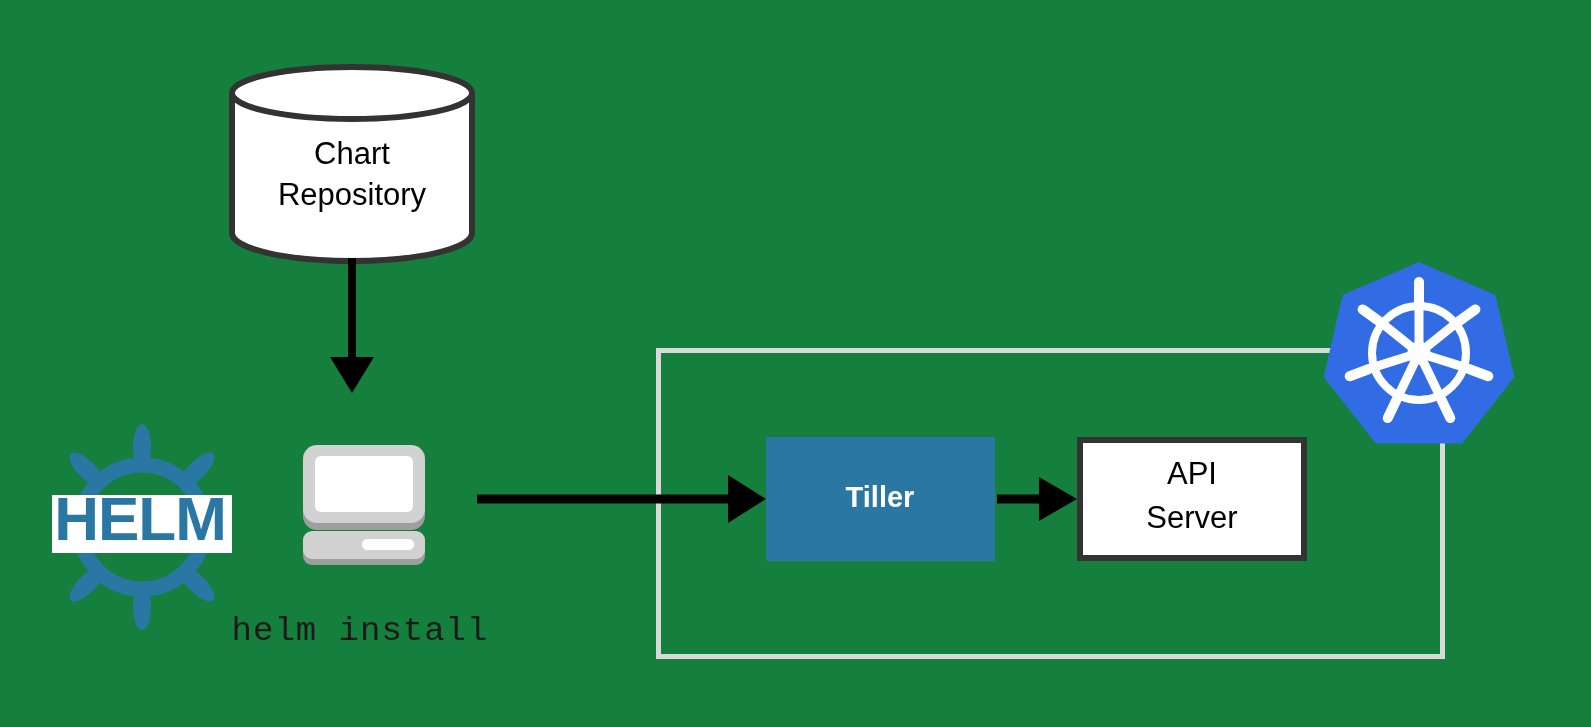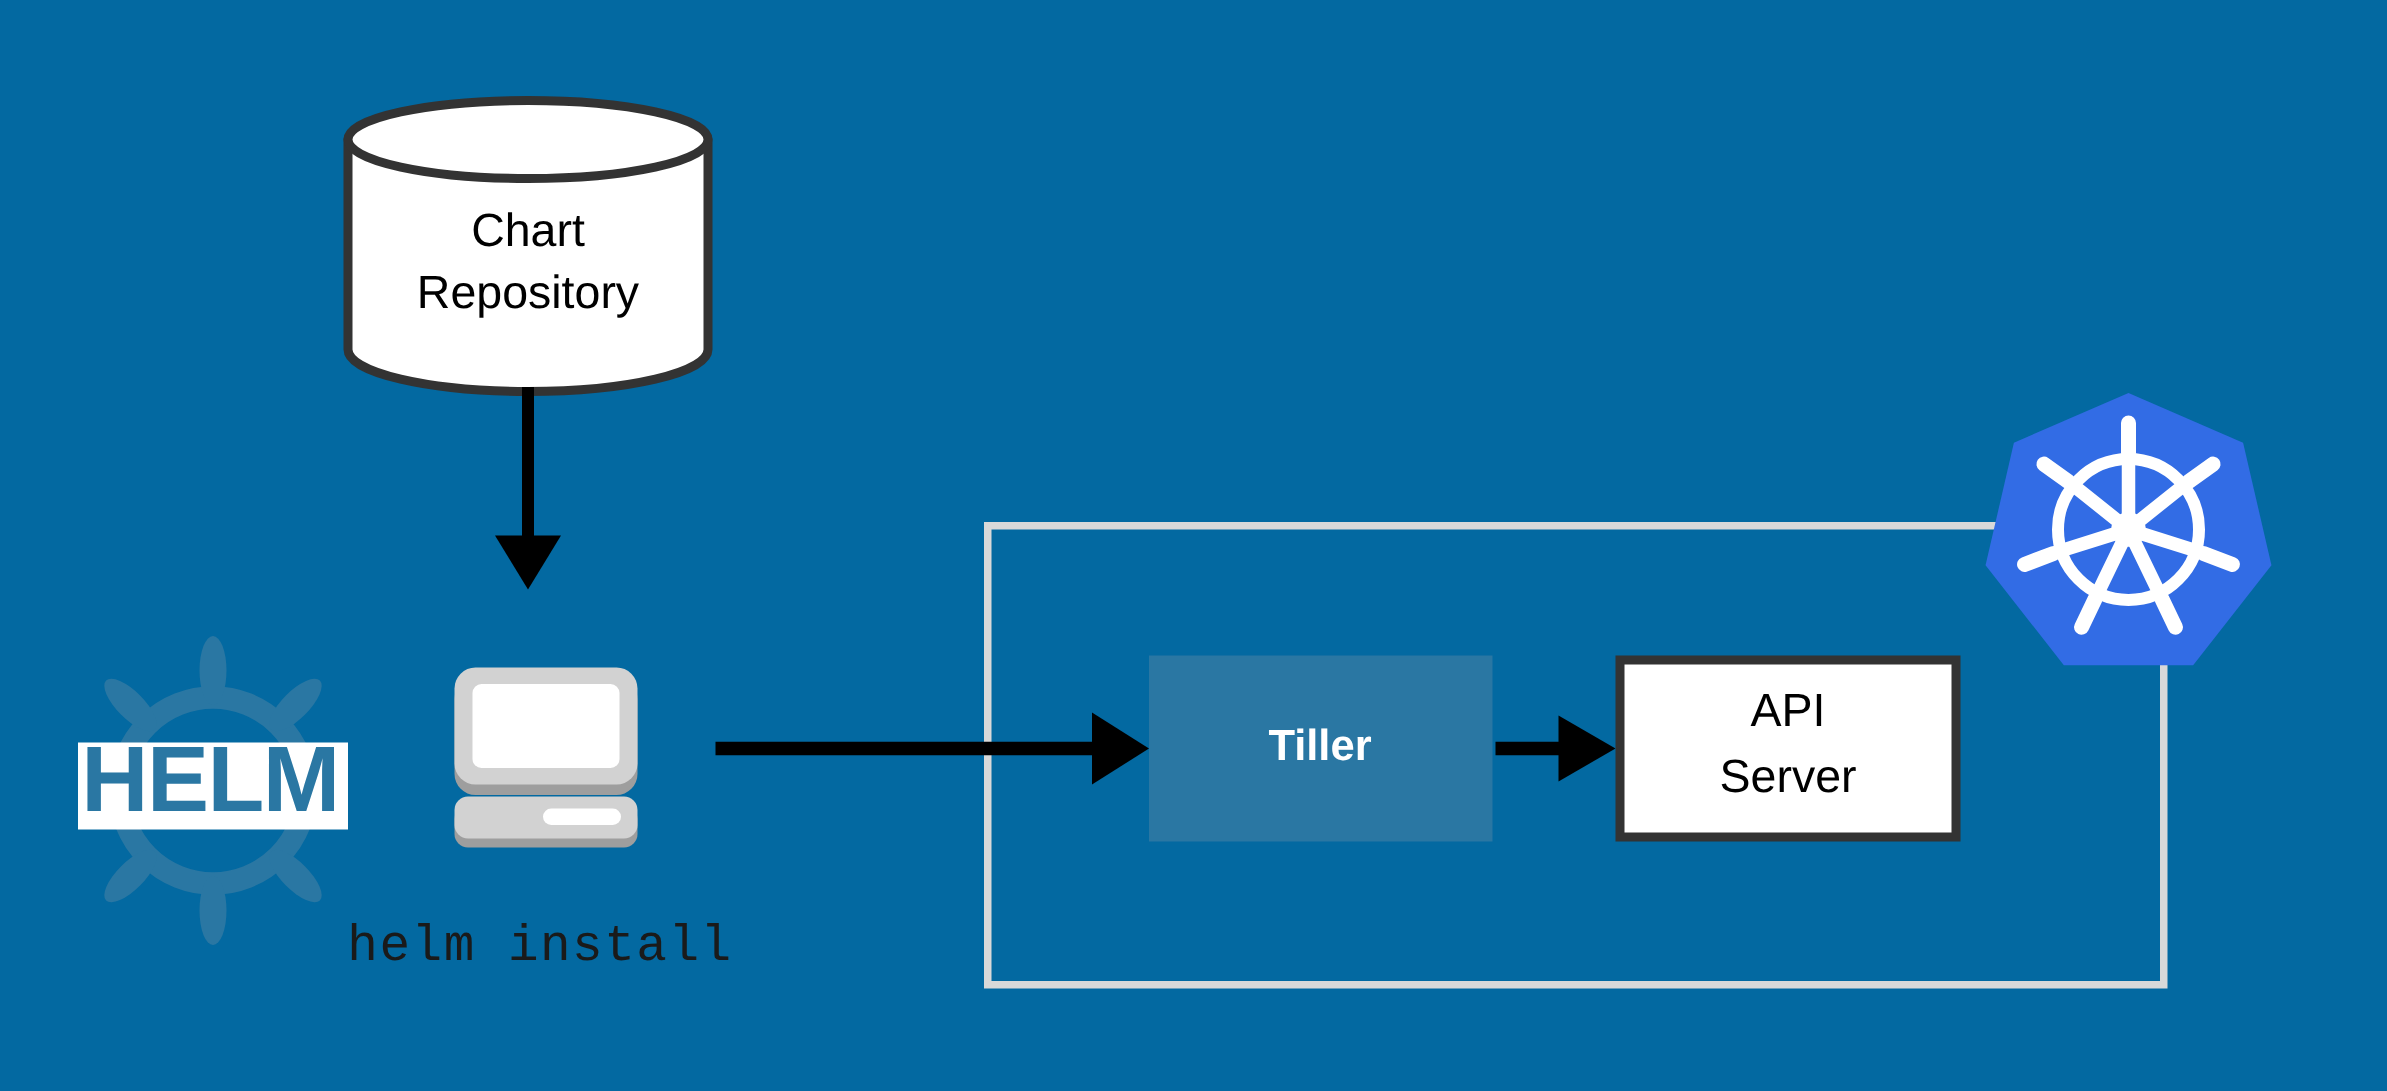--- a/index.html
+++ b/index.html
@@ -8,21 +8,21 @@
     padding: 0;
     background: #ffffff;
   }
   body {
     font-family: "Liberation Sans", sans-serif;
   }
   #diagram-root {
     position: relative;
     width: 1591px;
     height: 727px;
-    background: #0369a1;
+    background: #15803d;
     overflow: hidden;
   }
   #diagram-svg {
     position: absolute;
     top: 0;
     left: 0;
     width: 1591px;
     height: 727px;
   }
   .node-label {

